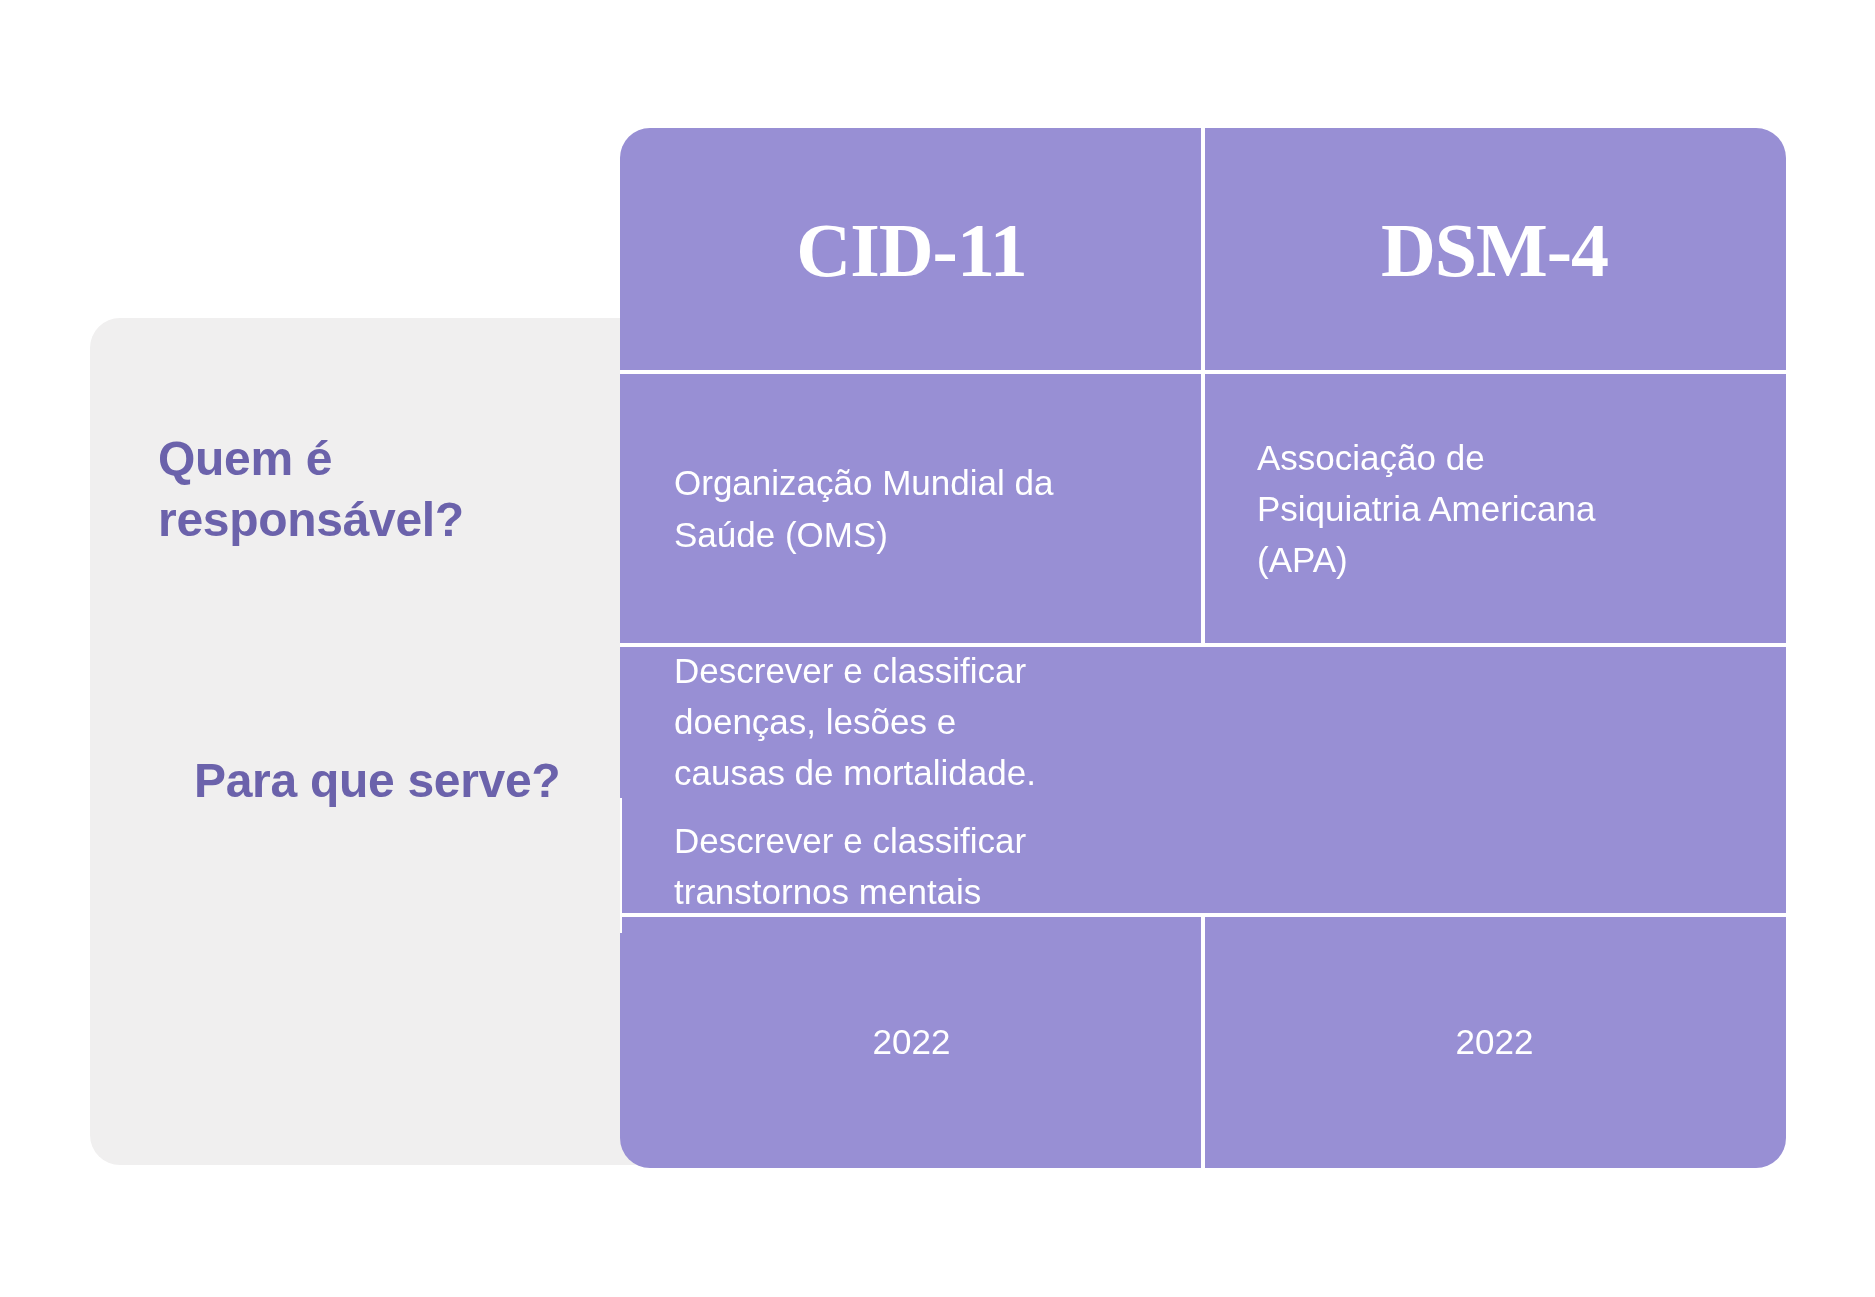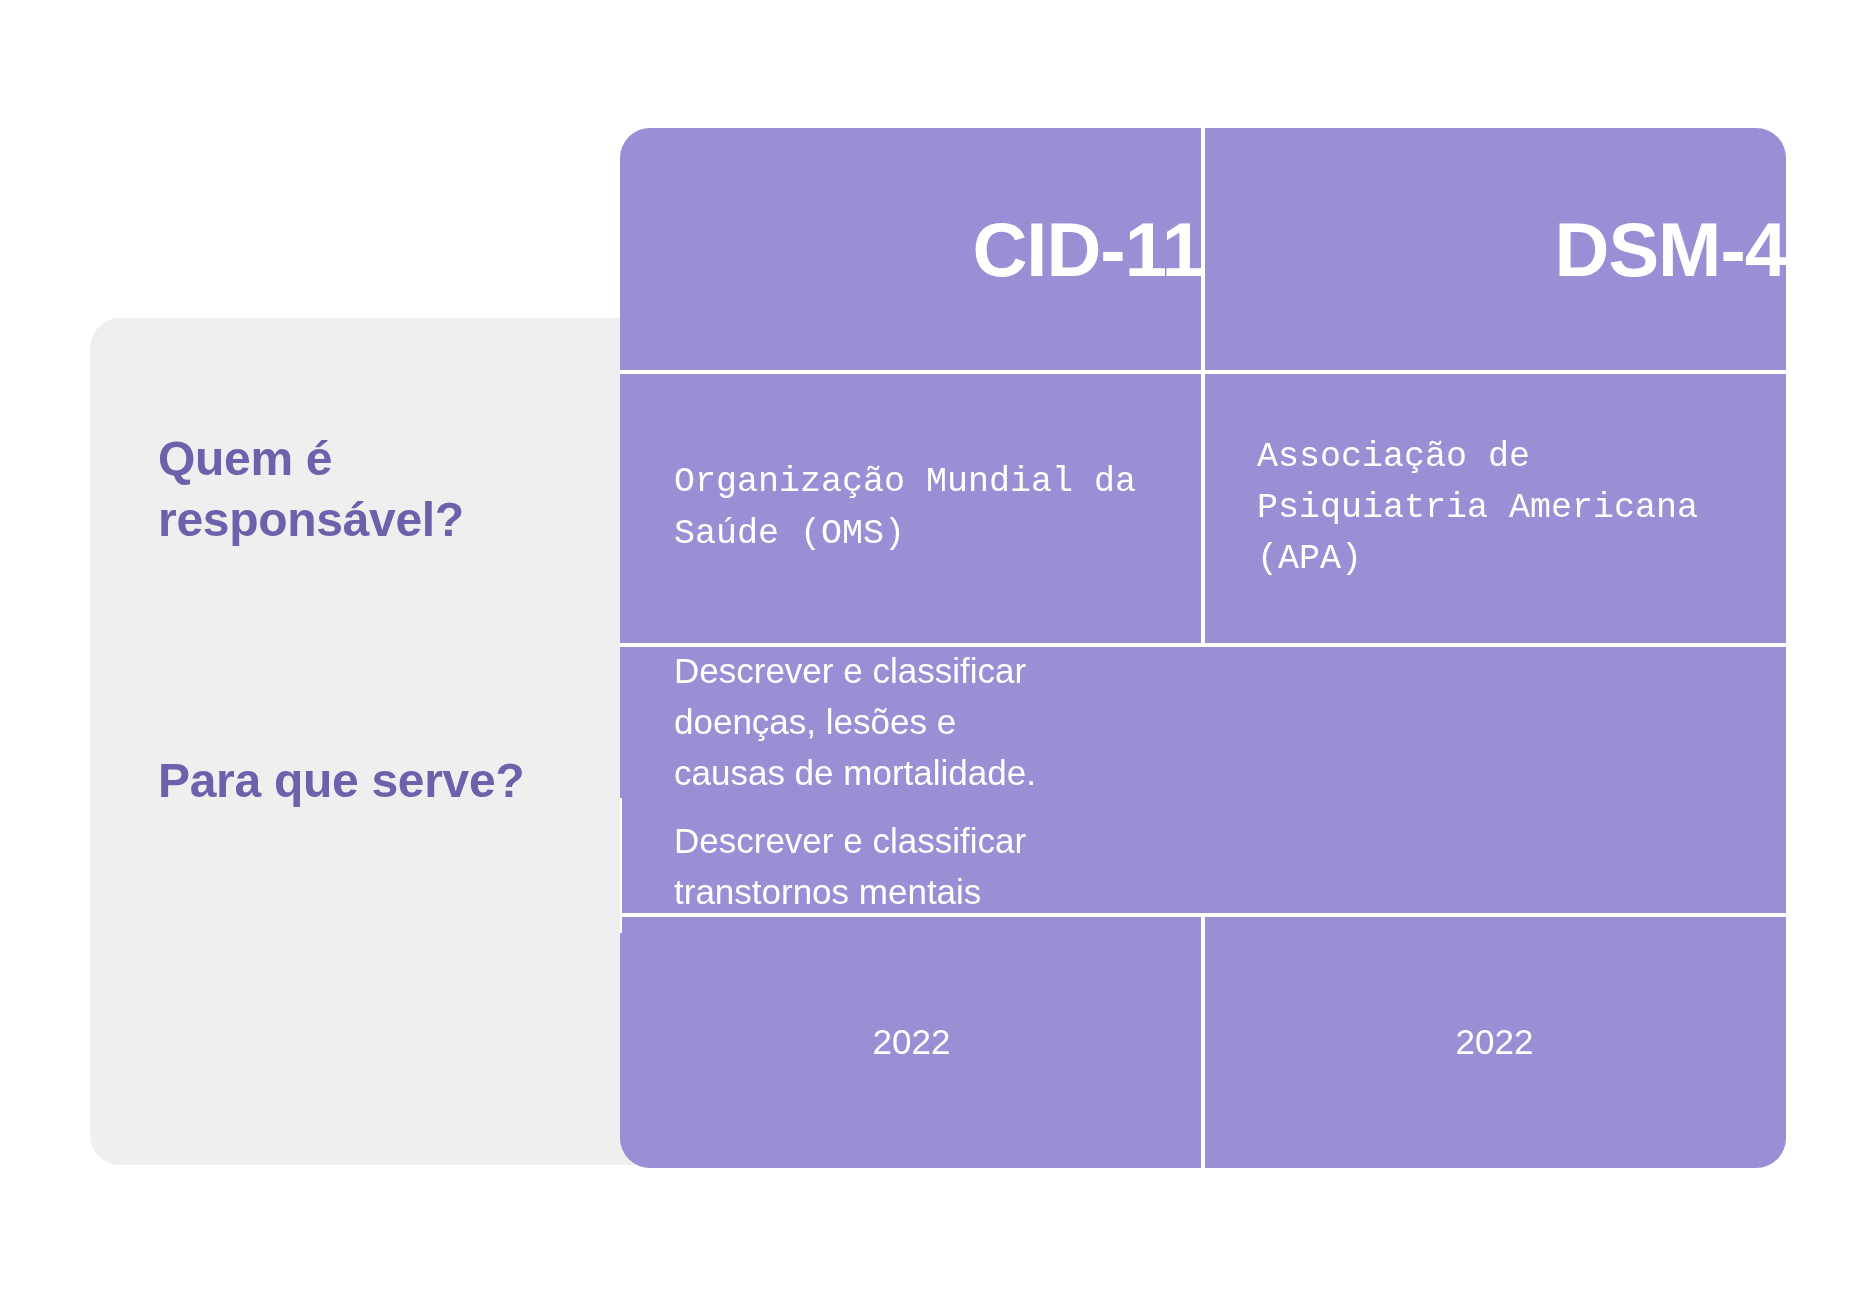--- a/index.html
+++ b/index.html
@@ -48,21 +48,21 @@
     display: flex;
     flex-direction: column;
   }
 
   .block-row {
     display: flex;
     width: 100%;
     position: relative;
   }
   .block-row.header-row { height: 244px; }
-  .block-row.r0 { height: 273px; font-family: Liberation Mono, monospace; }
+  .block-row.r0 { height: 273px; }
   .block-row.r1 { height: 270px; flex-direction: column; }
   .block-row.r2 { height: 253px; }
 
   
   .block-row + .block-row::before {
     content: "";
     position: absolute;
     left: 0;
     top: -2px;
     width: 100%;
@@ -85,26 +85,27 @@
     position: absolute;
     left: -2px;
     top: 0;
     width: 4px;
     height: 100%;
     background: #ffffff;
     z-index: 6;
   }
 
   .col-title {
-    text-align: right;
+    text-align: center;
     color: #ffffff;
     font-size: 76px;
     font-weight: 700;
     letter-spacing: -1px;
     line-height: 1;
+    font-family: Liberation Serif, serif;
   }
 
   .cell-text {
     color: #ffffff;
     font-size: 35px;
     font-weight: 400;
     line-height: 1.46;
     padding: 0 54px;
     white-space: pre-line;
   }
@@ -129,21 +130,21 @@
     width: 470px;
     color: #6b62ab;
     font-size: 48px;
     font-weight: 700;
     line-height: 1.28;
     letter-spacing: -0.3px;
     white-space: pre-line;
     pointer-events: auto;
   }
   .row-label.l0 { top: 110px; }
-  .row-label.l1 { top: 432px; }
+  .row-label.l1 { top: 432px; margin-left: 36px; }
   .row-label.l2 { top: 672px; }
 </style>
 </head>
 <body>
 
 <div class="canvas">
 
   <div class="label-panel"></div>
 
   <div class="compare-block">

